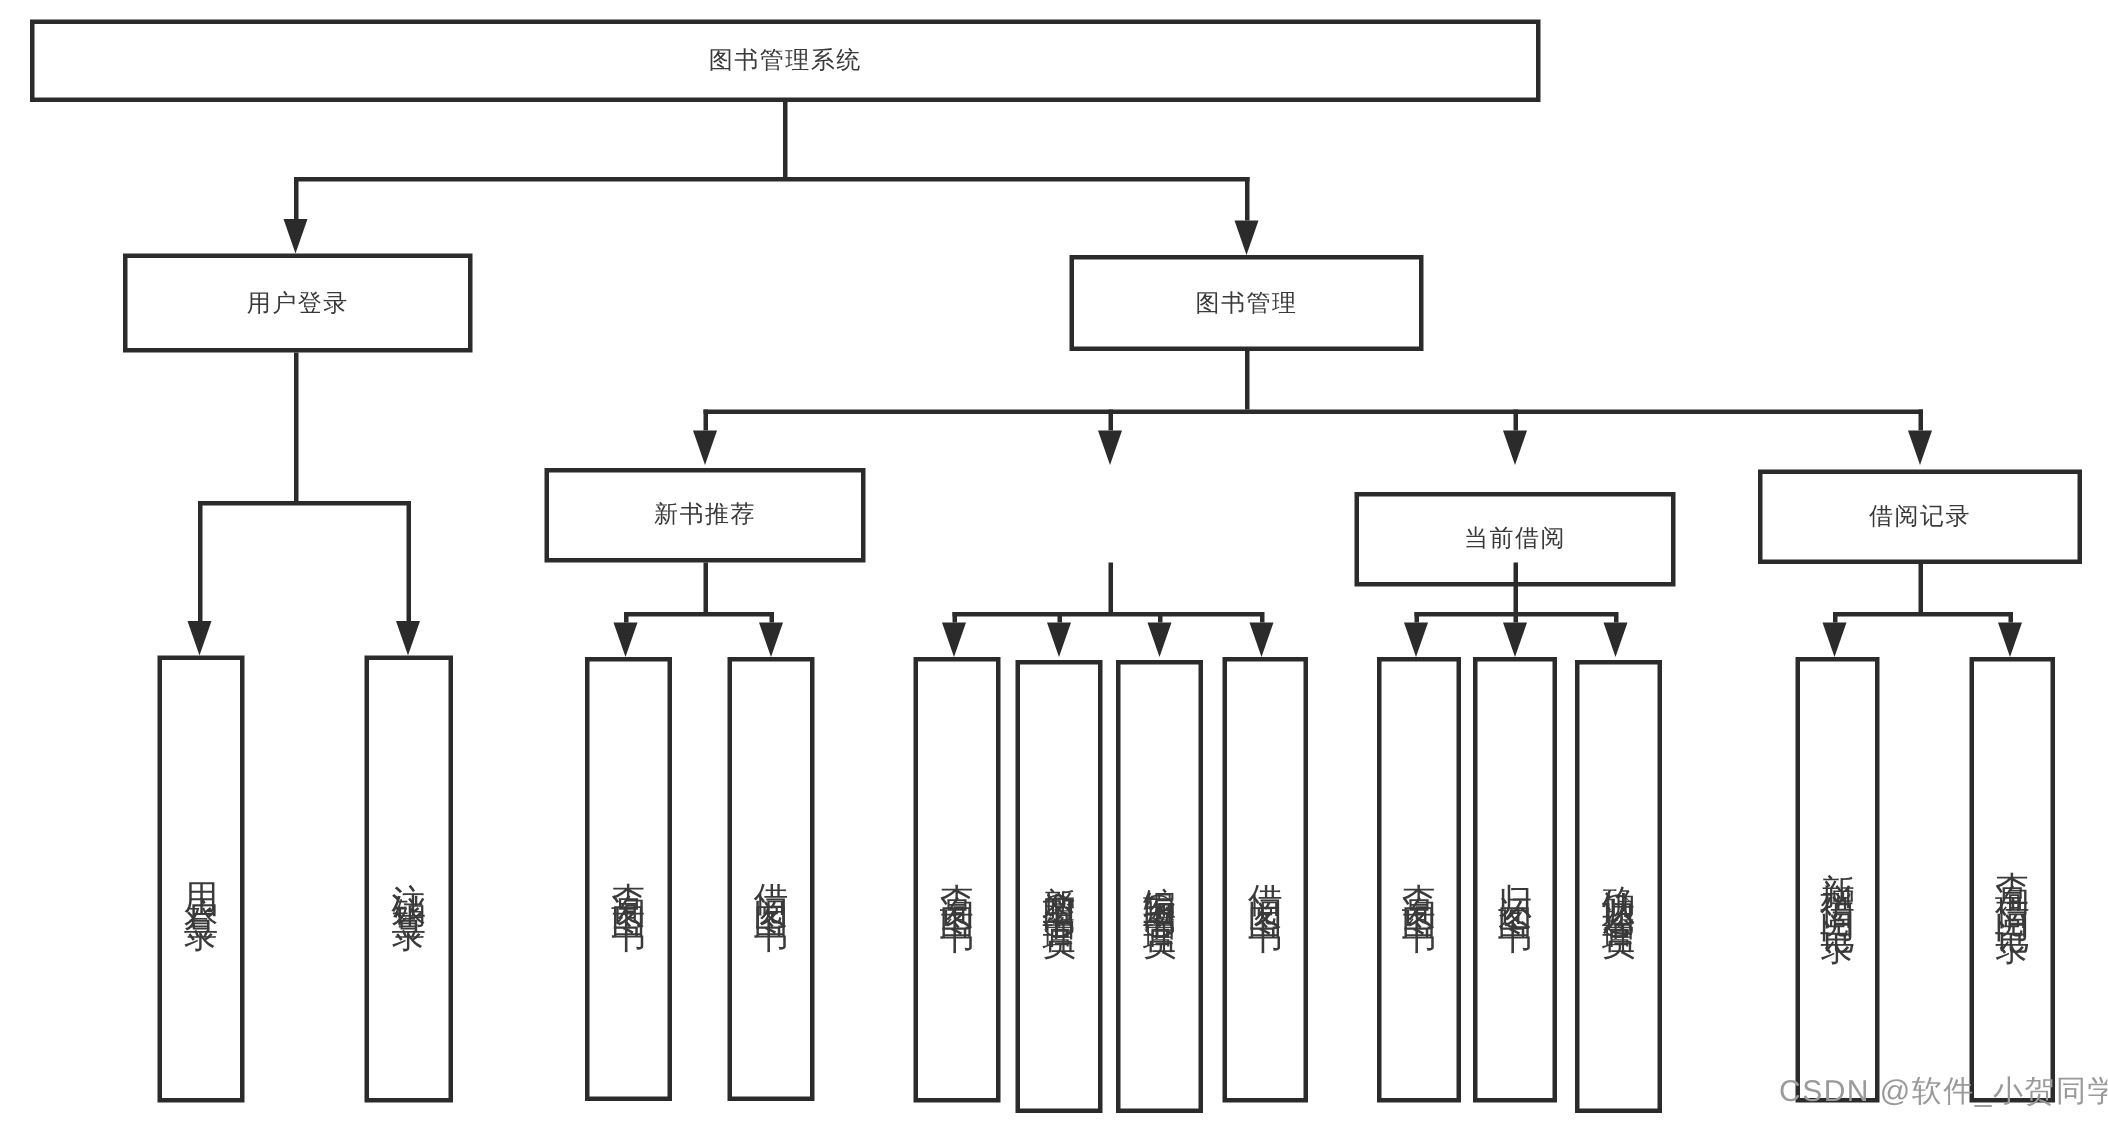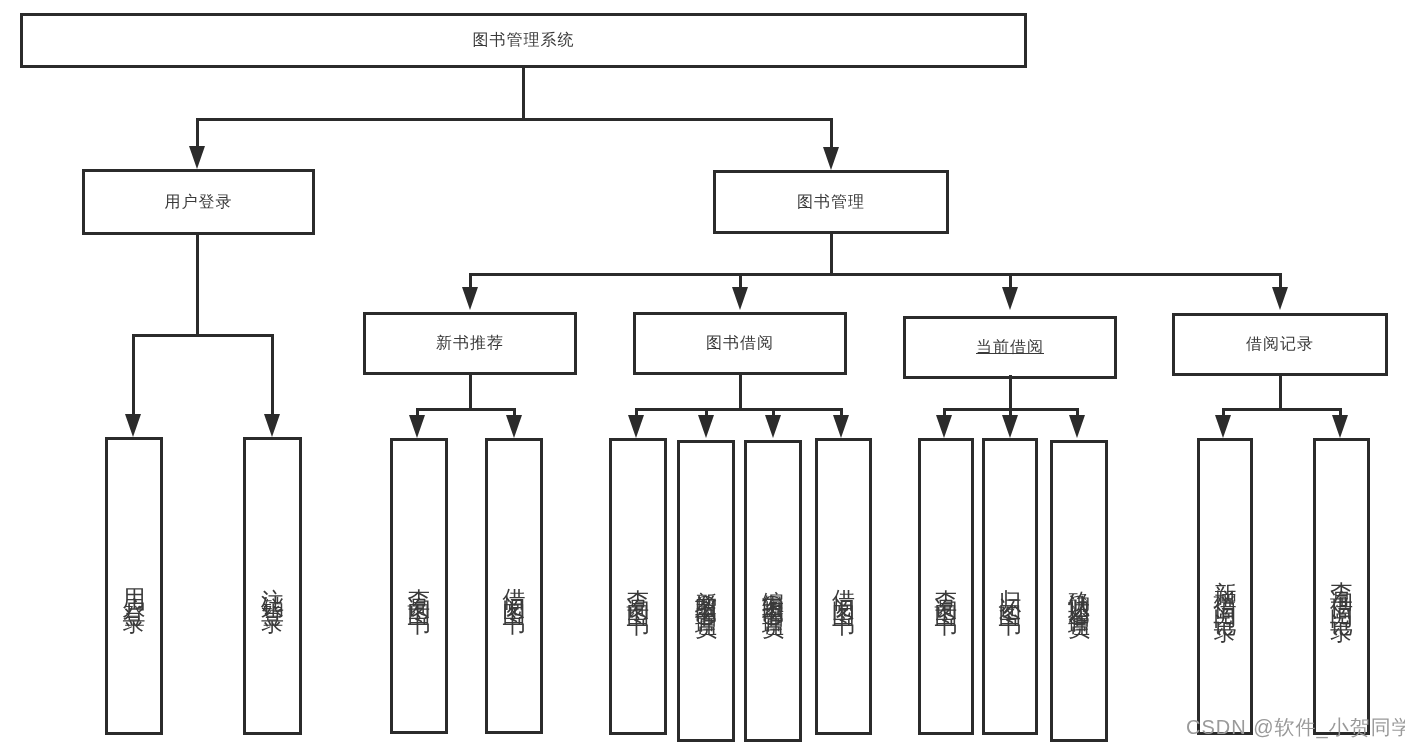--- a/index.html
+++ b/index.html
@@ -39,25 +39,22 @@
   </div>
 
   <div class="box hbox" style="left:363px;top:312px;width:214px;height:63px;">
     <span>新书推荐</span>
   </div>
 
   <div class="box hbox" style="left:713px;top:170px;width:236px;height:64px;">
     <span>图书管理</span>
   </div>
 
-  <div class="box hbox" style="left:633px;top:312px;width:214px;height:63px;">
-    <span>图书借阅</span>
-  </div>
 
-  <div class="box hbox" style="left:903px;top:316px;width:214px;height:63px;text-decoration:underline;">
+  <div class="box hbox" style="left:903px;top:328px;width:214px;height:63px;">
     <span>当前借阅</span>
   </div>
 
   <div class="box hbox" style="left:1172px;top:313px;width:216px;height:63px;">
     <span>借阅记录</span>
   </div>
 
   <div class="box vbox" style="left:105px;top:437px;width:58px;height:298px;">
     <span>用户登录</span>
   </div>

